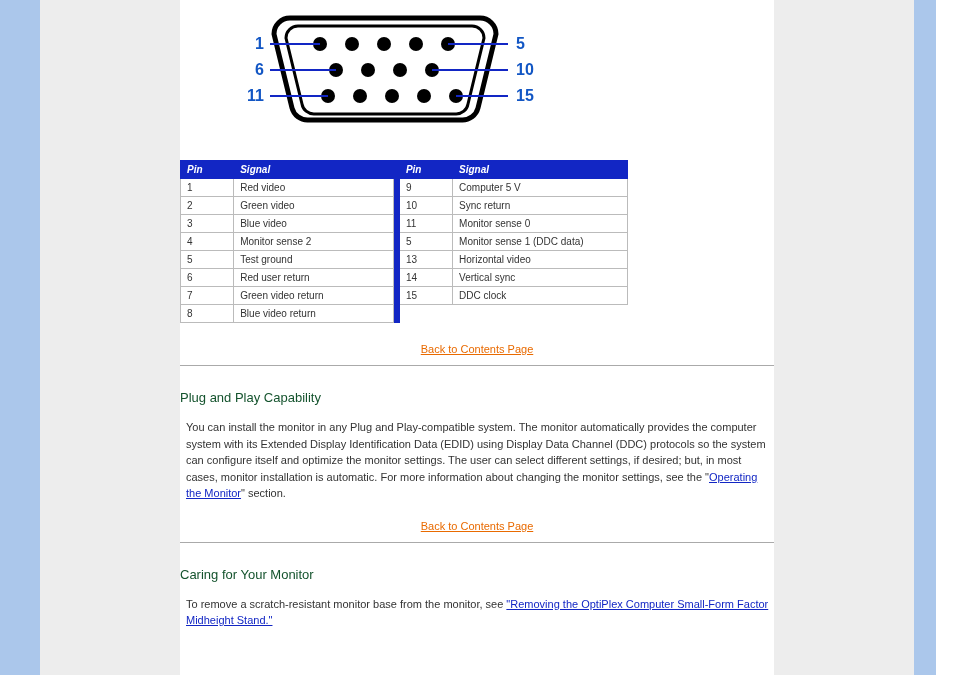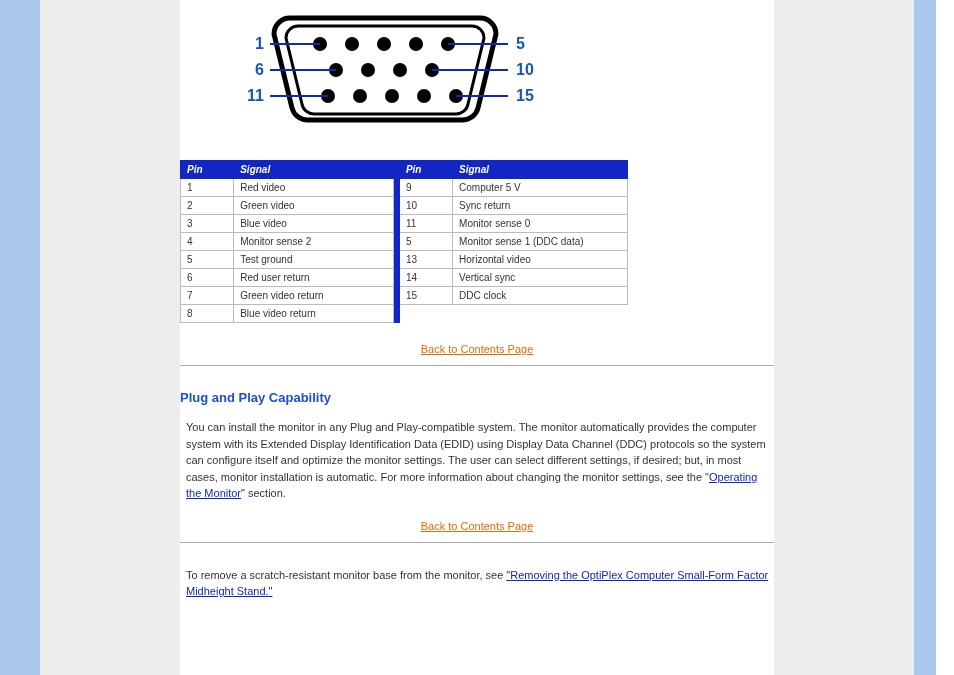--- a/index.html
+++ b/index.html
@@ -94,23 +94,23 @@
   .back-link a {
     color: #e96a00;
   }
   hr.sep {
     border: none;
     border-top: 1px solid #aaa;
     margin: 8px 0 24px 0;
   }
   h3.section {
     font-size: 13px;
-    font-weight: bold;
+    font-weight: normal;
     margin: 12px 0 14px 0;
-    color: #1d4ed8;
+    color: #14532d;
   }
   .para {
     font-size: 11px;
     line-height: 1.5;
     margin: 0 0 14px 6px;
   }
   .para a {
     color: #1226c4;
     text-decoration: underline;
   }
@@ -246,20 +246,21 @@
       <h3 class="section">Plug and Play Capability</h3>
       <p class="para">
         <span>You can install the monitor in any Plug and Play-compatible system. The monitor automatically provides the computer system with its Extended Display Identification Data (EDID) using Display Data Channel (DDC) protocols so the system can configure itself and optimize the monitor settings. The user can select different settings, if desired; but, in most cases, monitor installation is automatic. For more information about changing the monitor settings, see the "</span><a href="#">Operating the Monitor</a><span>" section.</span>
       </p>
 
       <div class="back-link">
         <a href="#">Back to Contents Page</a>
       </div>
       <hr class="sep">
 
+      <h3 class="section">Caring for Your Monitor</h3>
       <p class="para">
         <span>To remove a scratch-resistant monitor base from the monitor, see </span>
         <a href="#" style="color:#1226c4">"Removing the OptiPlex Computer Small-Form Factor Midheight Stand."</a>
       </p>
 
     </div>
   </div>
 </div>
 
 </body></html>

